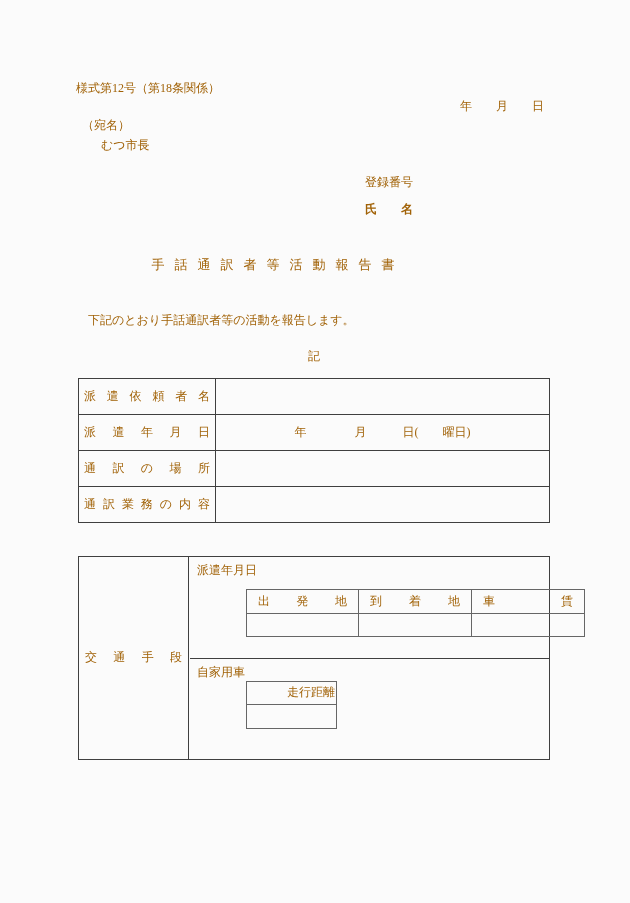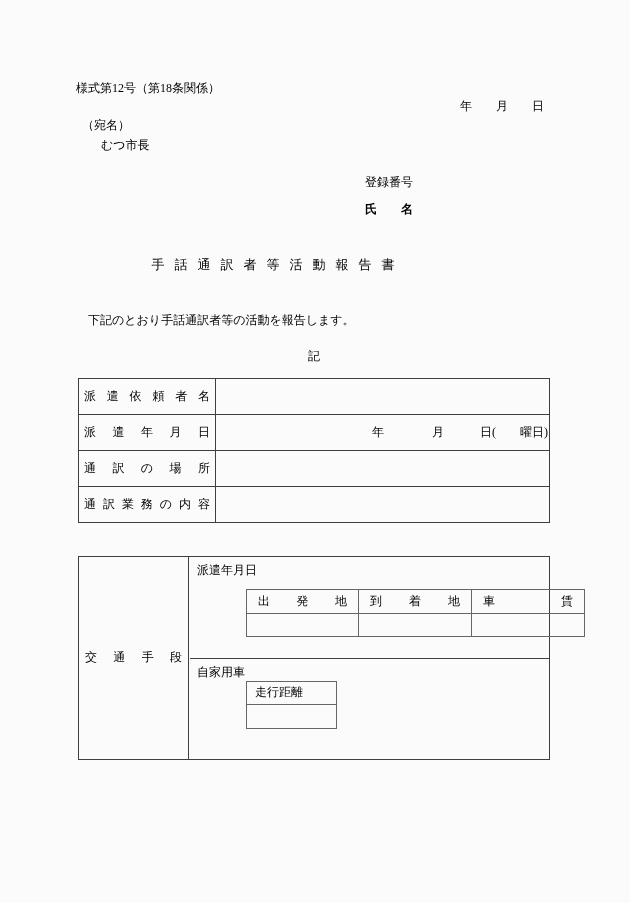--- a/index.html
+++ b/index.html
@@ -1,18 +1,18 @@
 <!DOCTYPE html>
 <html><head>
 <meta charset="utf-8">
 <style>
   html,body { margin:0; padding:0; background:#ffffff; }
   .page {
     position:relative; width:630px; height:903px;
-    background:#fbfbfb; color:#000000;
+    background:#fbfbfb; color:#a16207;
     font-family:"Liberation Serif","DejaVu Serif",serif;
     font-size:12px; line-height:1.15;
   }
   .abs { position:absolute; white-space:pre; }
 
   
   .form-number   { left:76px;  top:82px;  }
   .date-line     { left:460px; top:100px; }
   .addressee-lab { left:82px;  top:119px; }
   .addressee     { left:101px; top:139px;text-align:center; }
@@ -24,21 +24,21 @@
   .declaration   { left:88px;  top:314px; }
   .record-marker { left:78px;  top:350px; width:472px; text-align:center; }
 
   
   table { border-collapse:collapse; table-layout:fixed; }
   .t1 { position:absolute; left:78px; top:367px; width:472px;margin-top:11px; }
   .t1 td { border:1px solid #3f3f3f; height:33px; vertical-align:middle;
            font-size:12px; overflow:hidden; }
   .t1 td.lab { width:136px; padding:0 5px; }
   .jl { text-align:justify; text-align-last:justify; width:100%; }
-  .t1 td.val { text-align:right; white-space:pre; }
+  .t1 td.val { text-align:center; white-space:pre; }
 
   
   .t2 { position:absolute; left:78px; top:556px; width:472px; height:204px;
         border:1px solid #3f3f3f; box-sizing:border-box; }
   .t2-left { position:absolute; left:0; top:0; width:110px; height:100%;
              border-right:1px solid #3f3f3f; box-sizing:border-box;
              display:flex; align-items:center; }
   .t2-left .jl { padding:0 6px; box-sizing:border-box; }
   .t2-right { position:absolute; left:111px; top:0; right:0; height:100%; }
   .t2-top { position:absolute; left:0; top:0; width:100%; height:102px;
@@ -48,21 +48,21 @@
 
   .inner { position:absolute; }
   .inner th, .inner td { border:1px solid #666; font-weight:normal;
                          font-size:12px; vertical-align:middle; }
   .fare-table { left:56px; top:32px; width:271px; }
   .fare-table th { height:23px; padding:0 11px;
                    text-align:justify; text-align-last:justify; }
   .fare-table td { height:20px; }
   .fare-table .c1 { width:89px;font-family:Liberation Serif, serif; } .fare-table .c2 { width:90px; }
   .dist-table { left:56px; top:22px; width:91px; }
-  .dist-table th { height:20px; text-align:left;padding-left:8px; }
+  .dist-table th { height:20px; text-align:right;padding-left:8px; }
   .dist-table td { height:21px; }
 </style>
 </head>
 <body>
 
 <div class="page">
 
   <div class="abs form-number">様式第12号（第18条関係）</div>
   <div class="abs date-line">年　　月　　日</div>
   <div class="abs addressee-lab">（宛名）</div>

